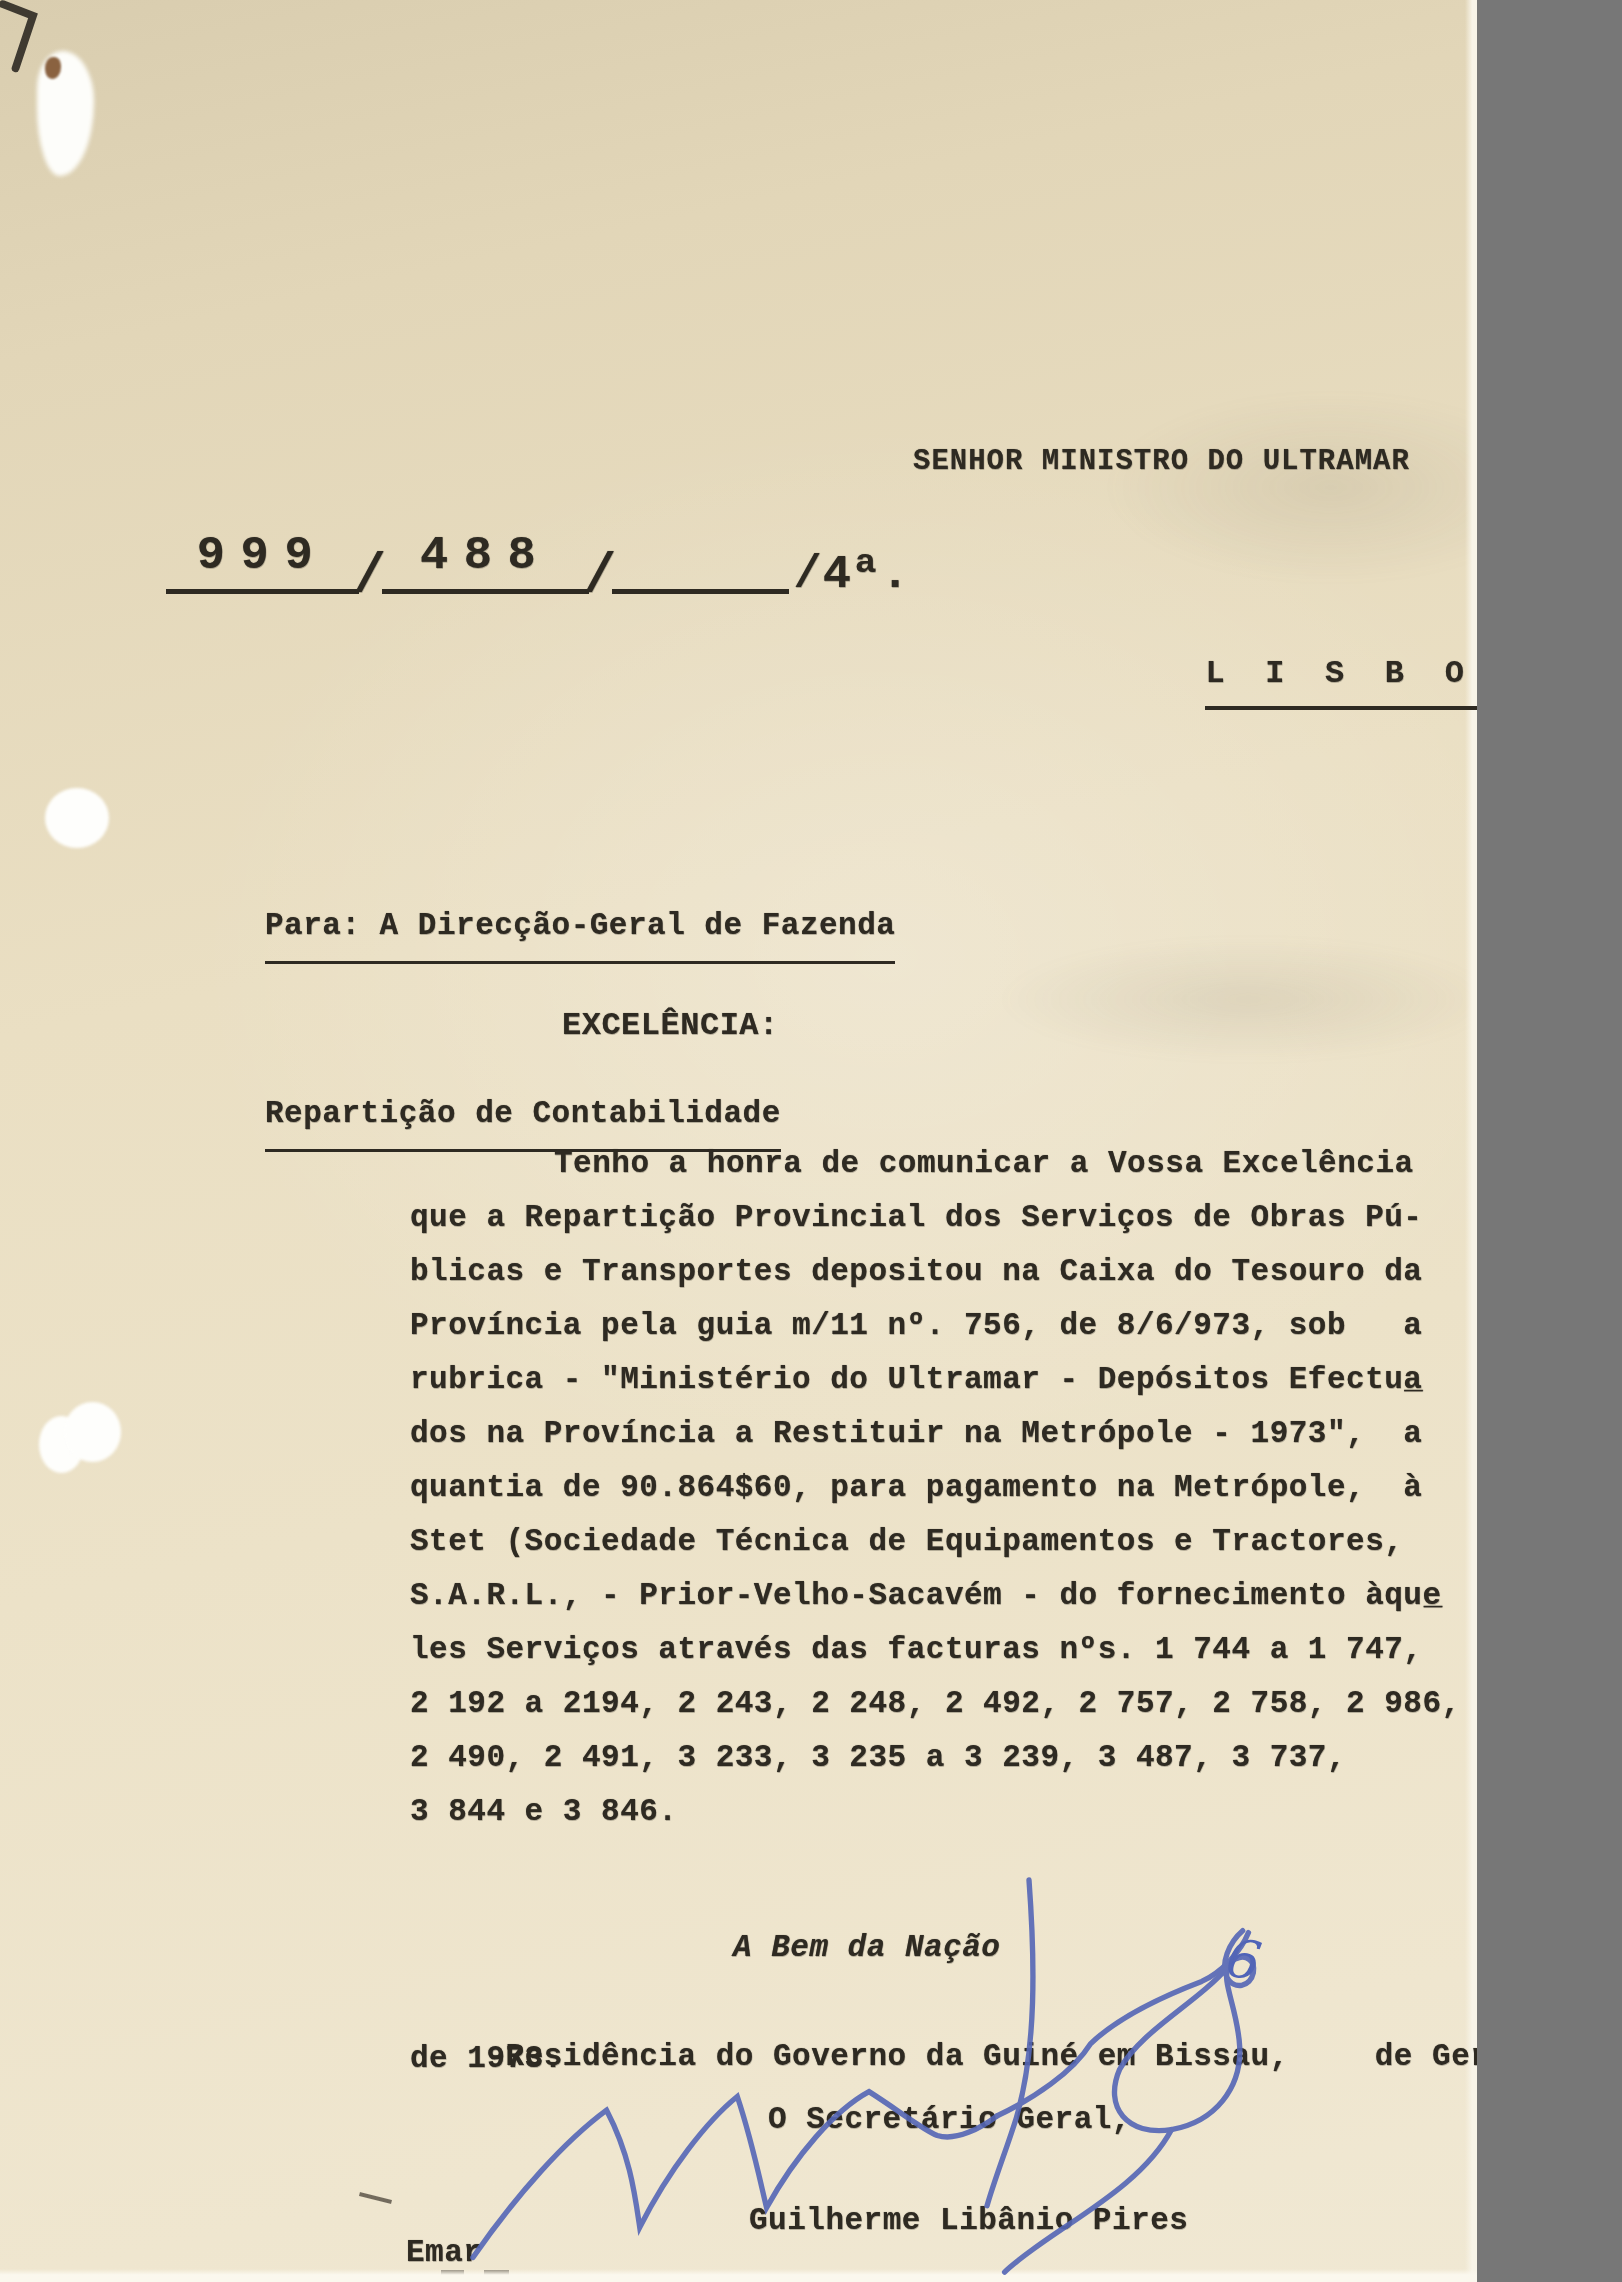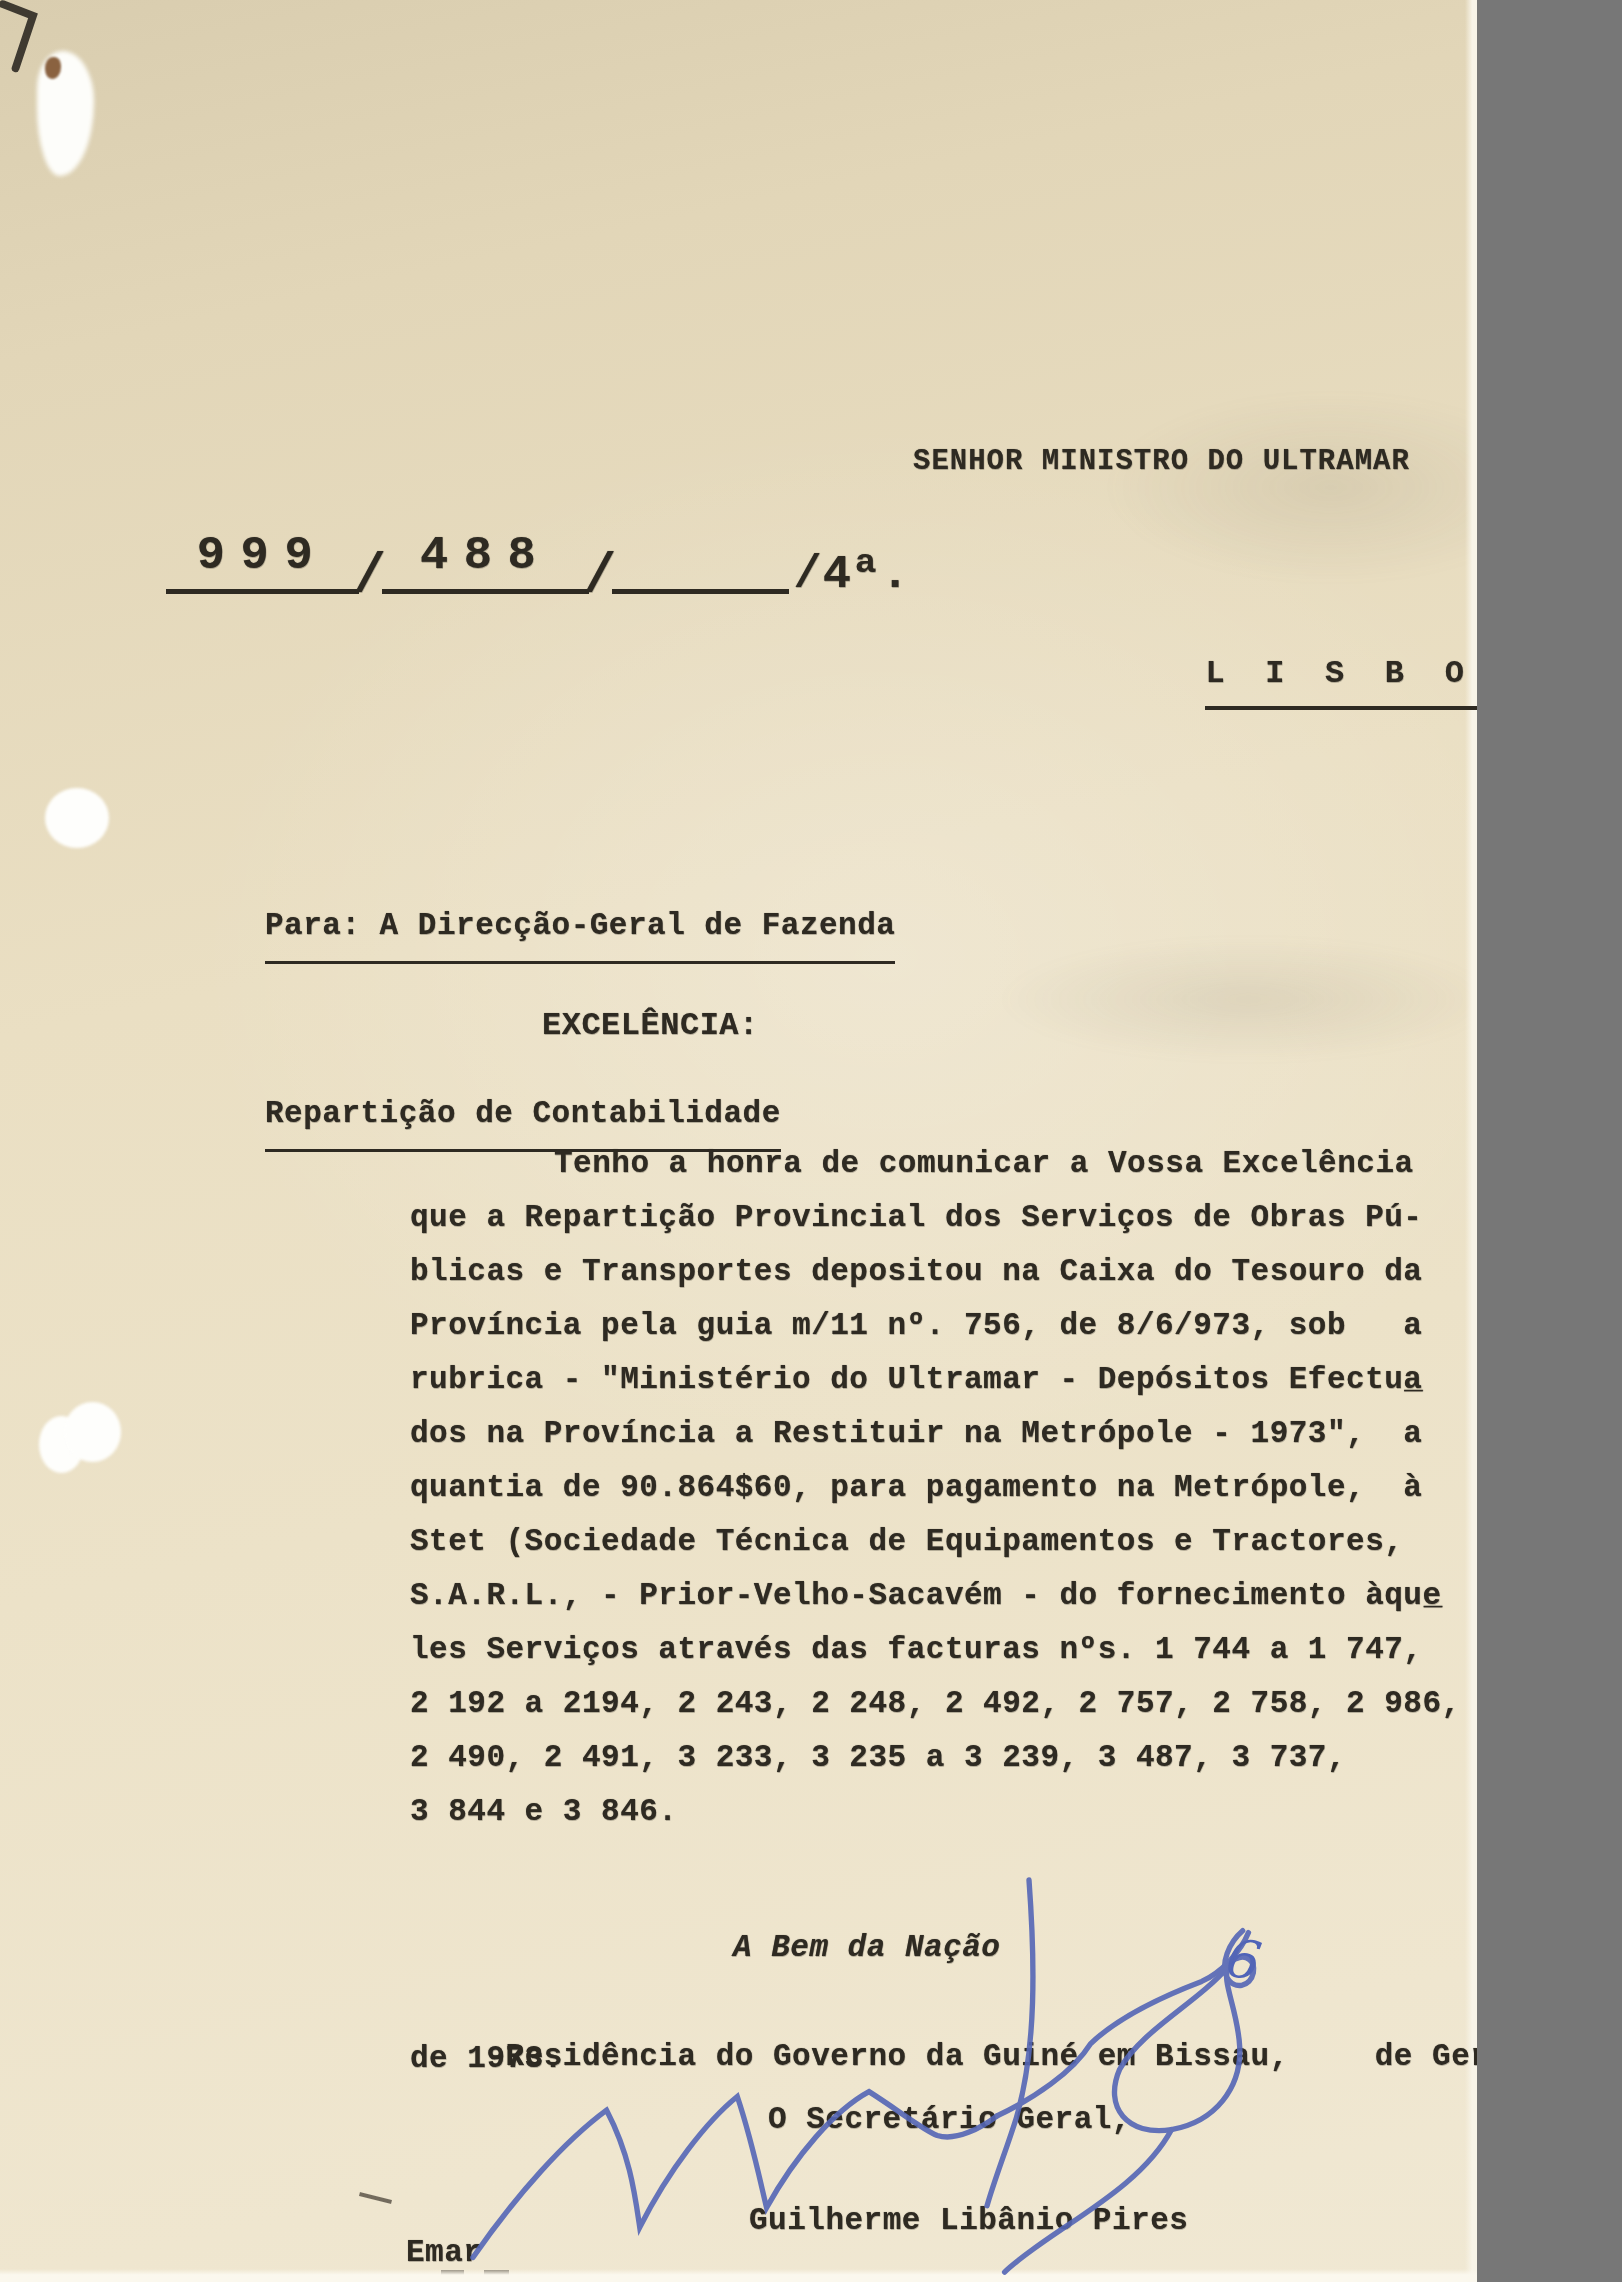--- a/index.html
+++ b/index.html
@@ -94,21 +94,21 @@
 
   <div class="tw" style="left:1129px;top:593px;">
     <span class="u" style="border-bottom-width:4.9px;font-size:32px;letter-spacing:10.7px;padding-right:3.9px;text-align:right;">L I S B O A</span>
   </div>
 
   <div class="tw" style="left:265px;top:776px;line-height:60px;">
     <div><span class="u">Para: A Direcção-Geral de Fazenda</span></div>
     <div><span class="u">Repartição de Contabilidade</span></div>
   </div>
 
-  <div class="tw" style="left:542px;top:999px;font-size:32px;">EXCELÊNCIA:</div>
+  <div class="tw" style="left:562px;top:999px;font-size:32px;">EXCELÊNCIA:</div>
 
   <div class="tw" id="body-block" style="left:410px;top:1137px;"><div class="body-line">Tenho a honra de comunicar a Vossa Excelência</div><div class="body-line">que a Repartição Provincial dos Serviços de Obras Pú-</div><div class="body-line">blicas e Transportes depositou na Caixa do Tesouro da</div><div class="body-line">Província pela guia m/11 nº. 756, de 8/6/973, sob   a</div><div class="body-line">rubrica - "Ministério do Ultramar - Depósitos Efectua̲</div><div class="body-line">dos na Província a Restituir na Metrópole - 1973",  a</div><div class="body-line">quantia de 90.864$60, para pagamento na Metrópole,  à</div><div class="body-line">Stet (Sociedade Técnica de Equipamentos e Tractores,</div><div class="body-line">S.A.R.L., - Prior-Velho-Sacavém - do fornecimento àque̲</div><div class="body-line">les Serviços através das facturas nºs. 1 744 a 1 747,</div><div class="body-line">2 192 a 2194, 2 243, 2 248, 2 492, 2 757, 2 758, 2 986,</div><div class="body-line">2 490, 2 491, 3 233, 3 235 a 3 239, 3 487, 3 737,</div><div class="body-line">3 844 e 3 846.</div></div>
 
   <div class="tw" style="left:733px;top:1921px;font-style:italic;">A Bem da Nação</div>
 
   <div class="tw" style="left:410px;top:1976px;">
     <span>-Residência do Governo da Guiné em Bissau,</span><span style="display:inline-block;width:86px;"></span><span>de Geral</span>
   </div>
   <div class="handwritten-day" style="left:1227px;top:1929px;">6</div>
 

